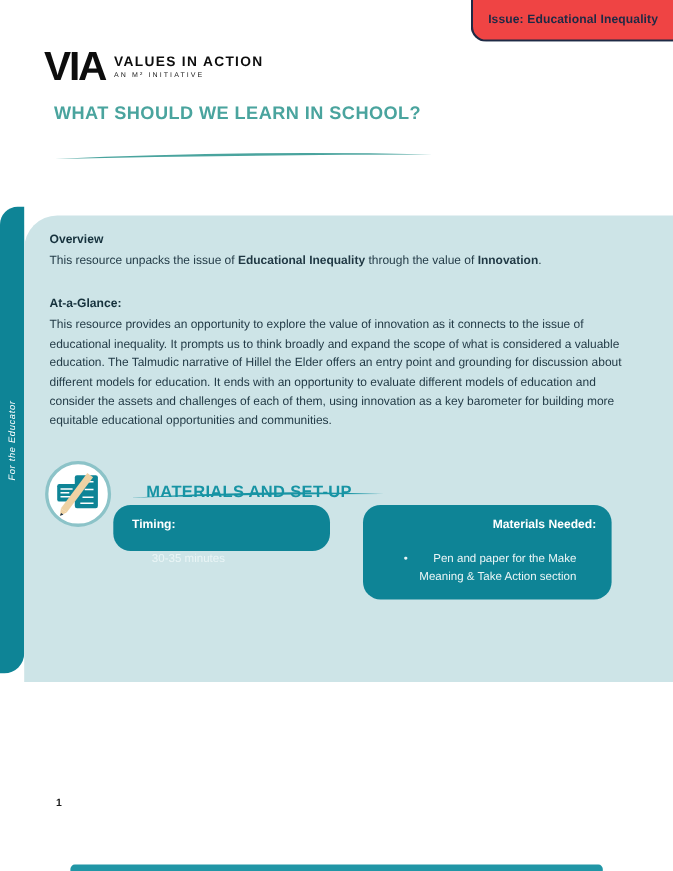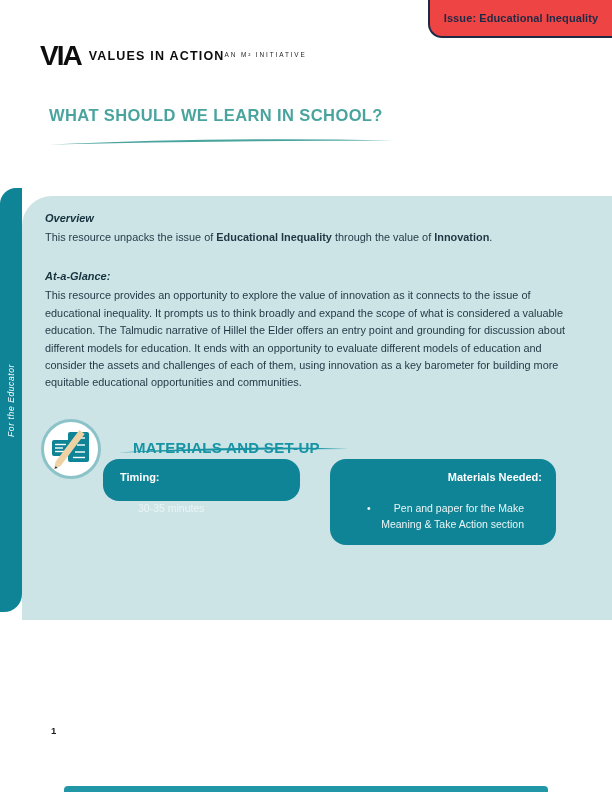--- a/index.html
+++ b/index.html
@@ -14,28 +14,28 @@
     position:absolute; top:0; right:0; width:182px; height:36px;
     background:#ef4444;
     border-left:2px solid #1e2a45; border-bottom:2px solid #1e2a45;
     border-bottom-left-radius:14px;
     display:flex; align-items:center; justify-content:center;
   }
   .issue-badge span { color:#1e2a45; font-size:11px; font-weight:bold; letter-spacing:0.1px; }
 
   
   .logo { position:absolute; left:40px; top:42px; display:flex; align-items:center; gap:8px; }
-  .logo-mark { font-size:28px; font-weight:900; letter-spacing:-2px; color:#0d0d0d; line-height:1; }
-  .logo-text { display:flex; flex-direction:row; }
+  .logo-mark { font-size:37px; font-weight:900; letter-spacing:-2px; color:#0d0d0d; line-height:1; }
+  .logo-text { display:flex; flex-direction:column; }
   .logo-name { font-size:12.5px; font-weight:bold; letter-spacing:1.2px; color:#0d0d0d; }
   .logo-tagline { font-size:6.4px; letter-spacing:1.9px; color:#222222; margin-top:2px; }
 
   
   .page-title {
-    position:absolute; left:49px; top:106px; margin:0;
+    position:absolute; left:49px; top:94px; margin:0;
     font-size:16.5px; font-weight:bold; letter-spacing:0.4px; color:#4aa49e;
   }
   .title-swoosh { position:absolute; left:49px; top:136px; }
 
   
   .sidebar-tab {
     position:absolute; left:0; top:188px; width:22px; height:424px;
     background:#0e8496; border-radius:16px 0 18px 0;
     display:flex; align-items:center; justify-content:center;
   }
@@ -44,21 +44,21 @@
     color:#ffffff; font-size:8.5px; font-style:italic; letter-spacing:0.6px; white-space:nowrap;
   }
 
   
   .panel {
     position:absolute; left:22px; top:196px; width:590px; height:424px;
     background:#cde4e7; border-top-left-radius:30px;
     box-sizing:border-box; padding:16px 26px 0 23px;
     color:#1f3743;
   }
-  .subhead { margin:0 0 5px 0; font-size:11px; font-weight:bold; font-style:italic; color:#16323d; }
+  .subhead { margin:0 0 5px 0; font-size:11px; font-weight:bold; color:#16323d; }
   .subhead.gap { margin-top:24px; }
   .body-text { margin:0; font-size:10.9px; line-height:17.4px; color:#1f3743; max-width:540px; }
 
   
   .materials-icon { position:absolute; left:39px; top:417px; width:64px; height:64px; }
   .materials-heading {
     position:absolute; left:116px; top:422px; margin:17px;
     font-size:15px; font-weight:bold; letter-spacing:0.3px; color:#1794a4;
   }
   .materials-swoosh { position:absolute; left:117px; top:445px; }

